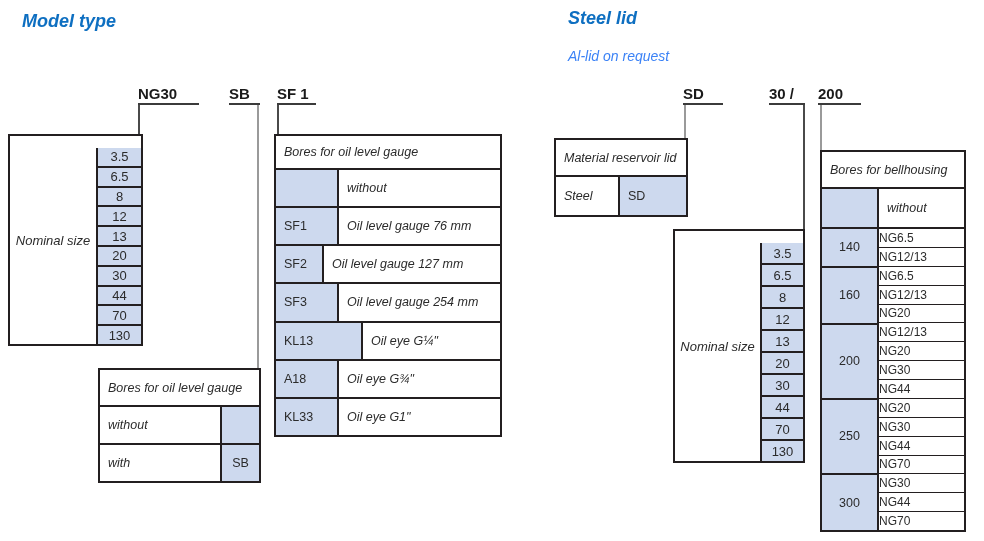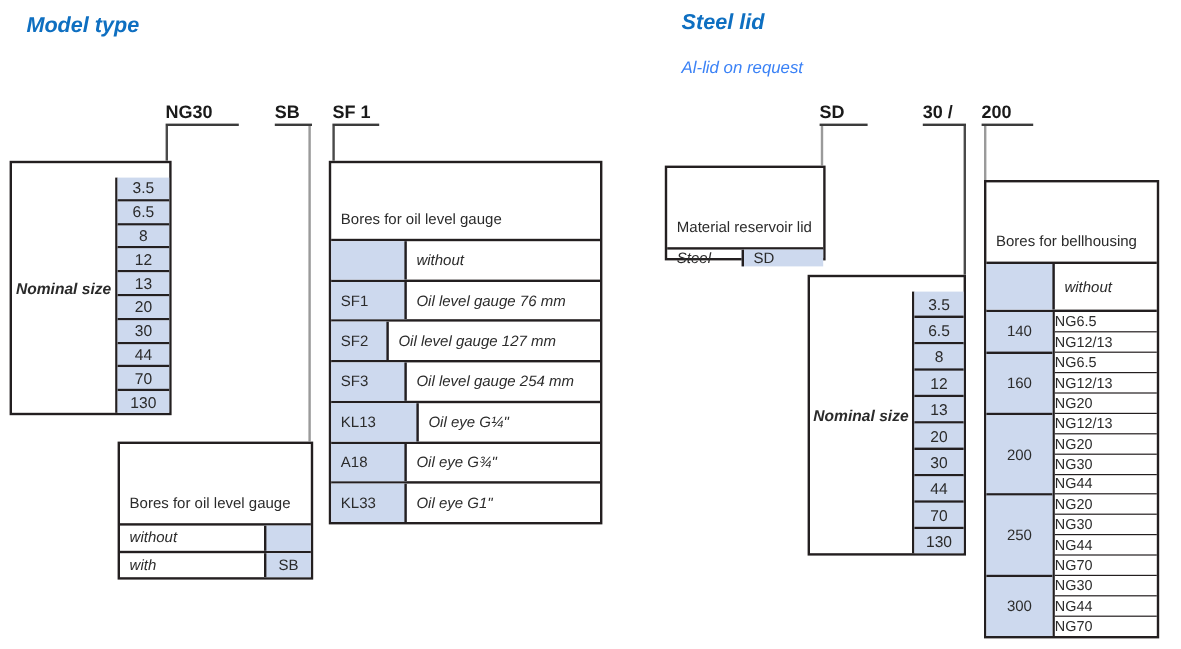--- a/index.html
+++ b/index.html
@@ -21,30 +21,30 @@
   .code-label{position:absolute;font-size:15px;font-weight:bold;color:#1a1a1a;
     border-bottom:2px solid #3b3b3b;padding-bottom:2px;height:20px;white-space:nowrap;}
   .vline{position:absolute;width:2px;}
   .vline.dark{background:var(--dark);}
   .vline.gray{background:var(--gray);}
 
   .tbl{position:absolute;border:2px solid var(--bd);background:#fff;font-size:12.5px;}
 
   
   .nominal{display:flex;}
-  .nom-label{flex:1;display:flex;align-items:center;justify-content:center;font-style:italic;font-size:13px;font-weight:bold;}
+  .nom-label{flex:1;display:flex;align-items:center;justify-content:center;font-style:italic;font-size:13px;}
   .nom-vals{border-left:2px solid var(--bd);display:flex;flex-direction:column;margin-top:12px;}
   .nom-val{flex:1;background:var(--blue);border-bottom:2px solid var(--bd);
     display:flex;align-items:center;justify-content:center;font-size:13px;}
   .nom-val:last-child{border-bottom:none;}
 
   
   .coltbl{display:flex;flex-direction:column;}
-  .hdr{flex:none;display:flex;align-items:center;padding-left:8px;
-    border-bottom:2px solid var(--bd);margin-top:31px;}
+  .hdr{flex:none;display:flex;align-items:center;padding-left:8px;font-style:italic;
+    border-bottom:2px solid var(--bd);}
   .row{display:flex;flex:1;border-bottom:2px solid var(--bd);}
   .row:last-child{border-bottom:none;}
   .cell{display:flex;align-items:center;}
   .cell.grow{flex:1;}
   .cell.italic{font-style:italic;}
   .cell.blue{background:var(--blue);}
   .pl{padding-left:8px;}
   .bl{border-left:2px solid var(--bd);}
   .br{border-right:2px solid var(--bd);}
   .center{justify-content:center;}
@@ -117,21 +117,21 @@
     </div>
     <div class="row">
       <div class="cell blue br pl" style="width:48px">SF2</div>
       <div class="cell grow italic pl">Oil level gauge 127 mm</div>
     </div>
     <div class="row">
       <div class="cell blue br pl" style="width:63px">SF3</div>
       <div class="cell grow italic pl">Oil level gauge 254 mm</div>
     </div>
     <div class="row">
-      <div class="cell blue br pl" style="width:73px">KL13</div>
+      <div class="cell blue br pl" style="width:87px">KL13</div>
       <div class="cell grow italic pl">Oil eye G¼"</div>
     </div>
     <div class="row">
       <div class="cell blue br pl" style="width:63px">A18</div>
       <div class="cell grow italic pl">Oil eye G¾"</div>
     </div>
     <div class="row">
       <div class="cell blue br pl" style="width:63px">KL33</div>
       <div class="cell grow italic pl">Oil eye G1"</div>
     </div>

